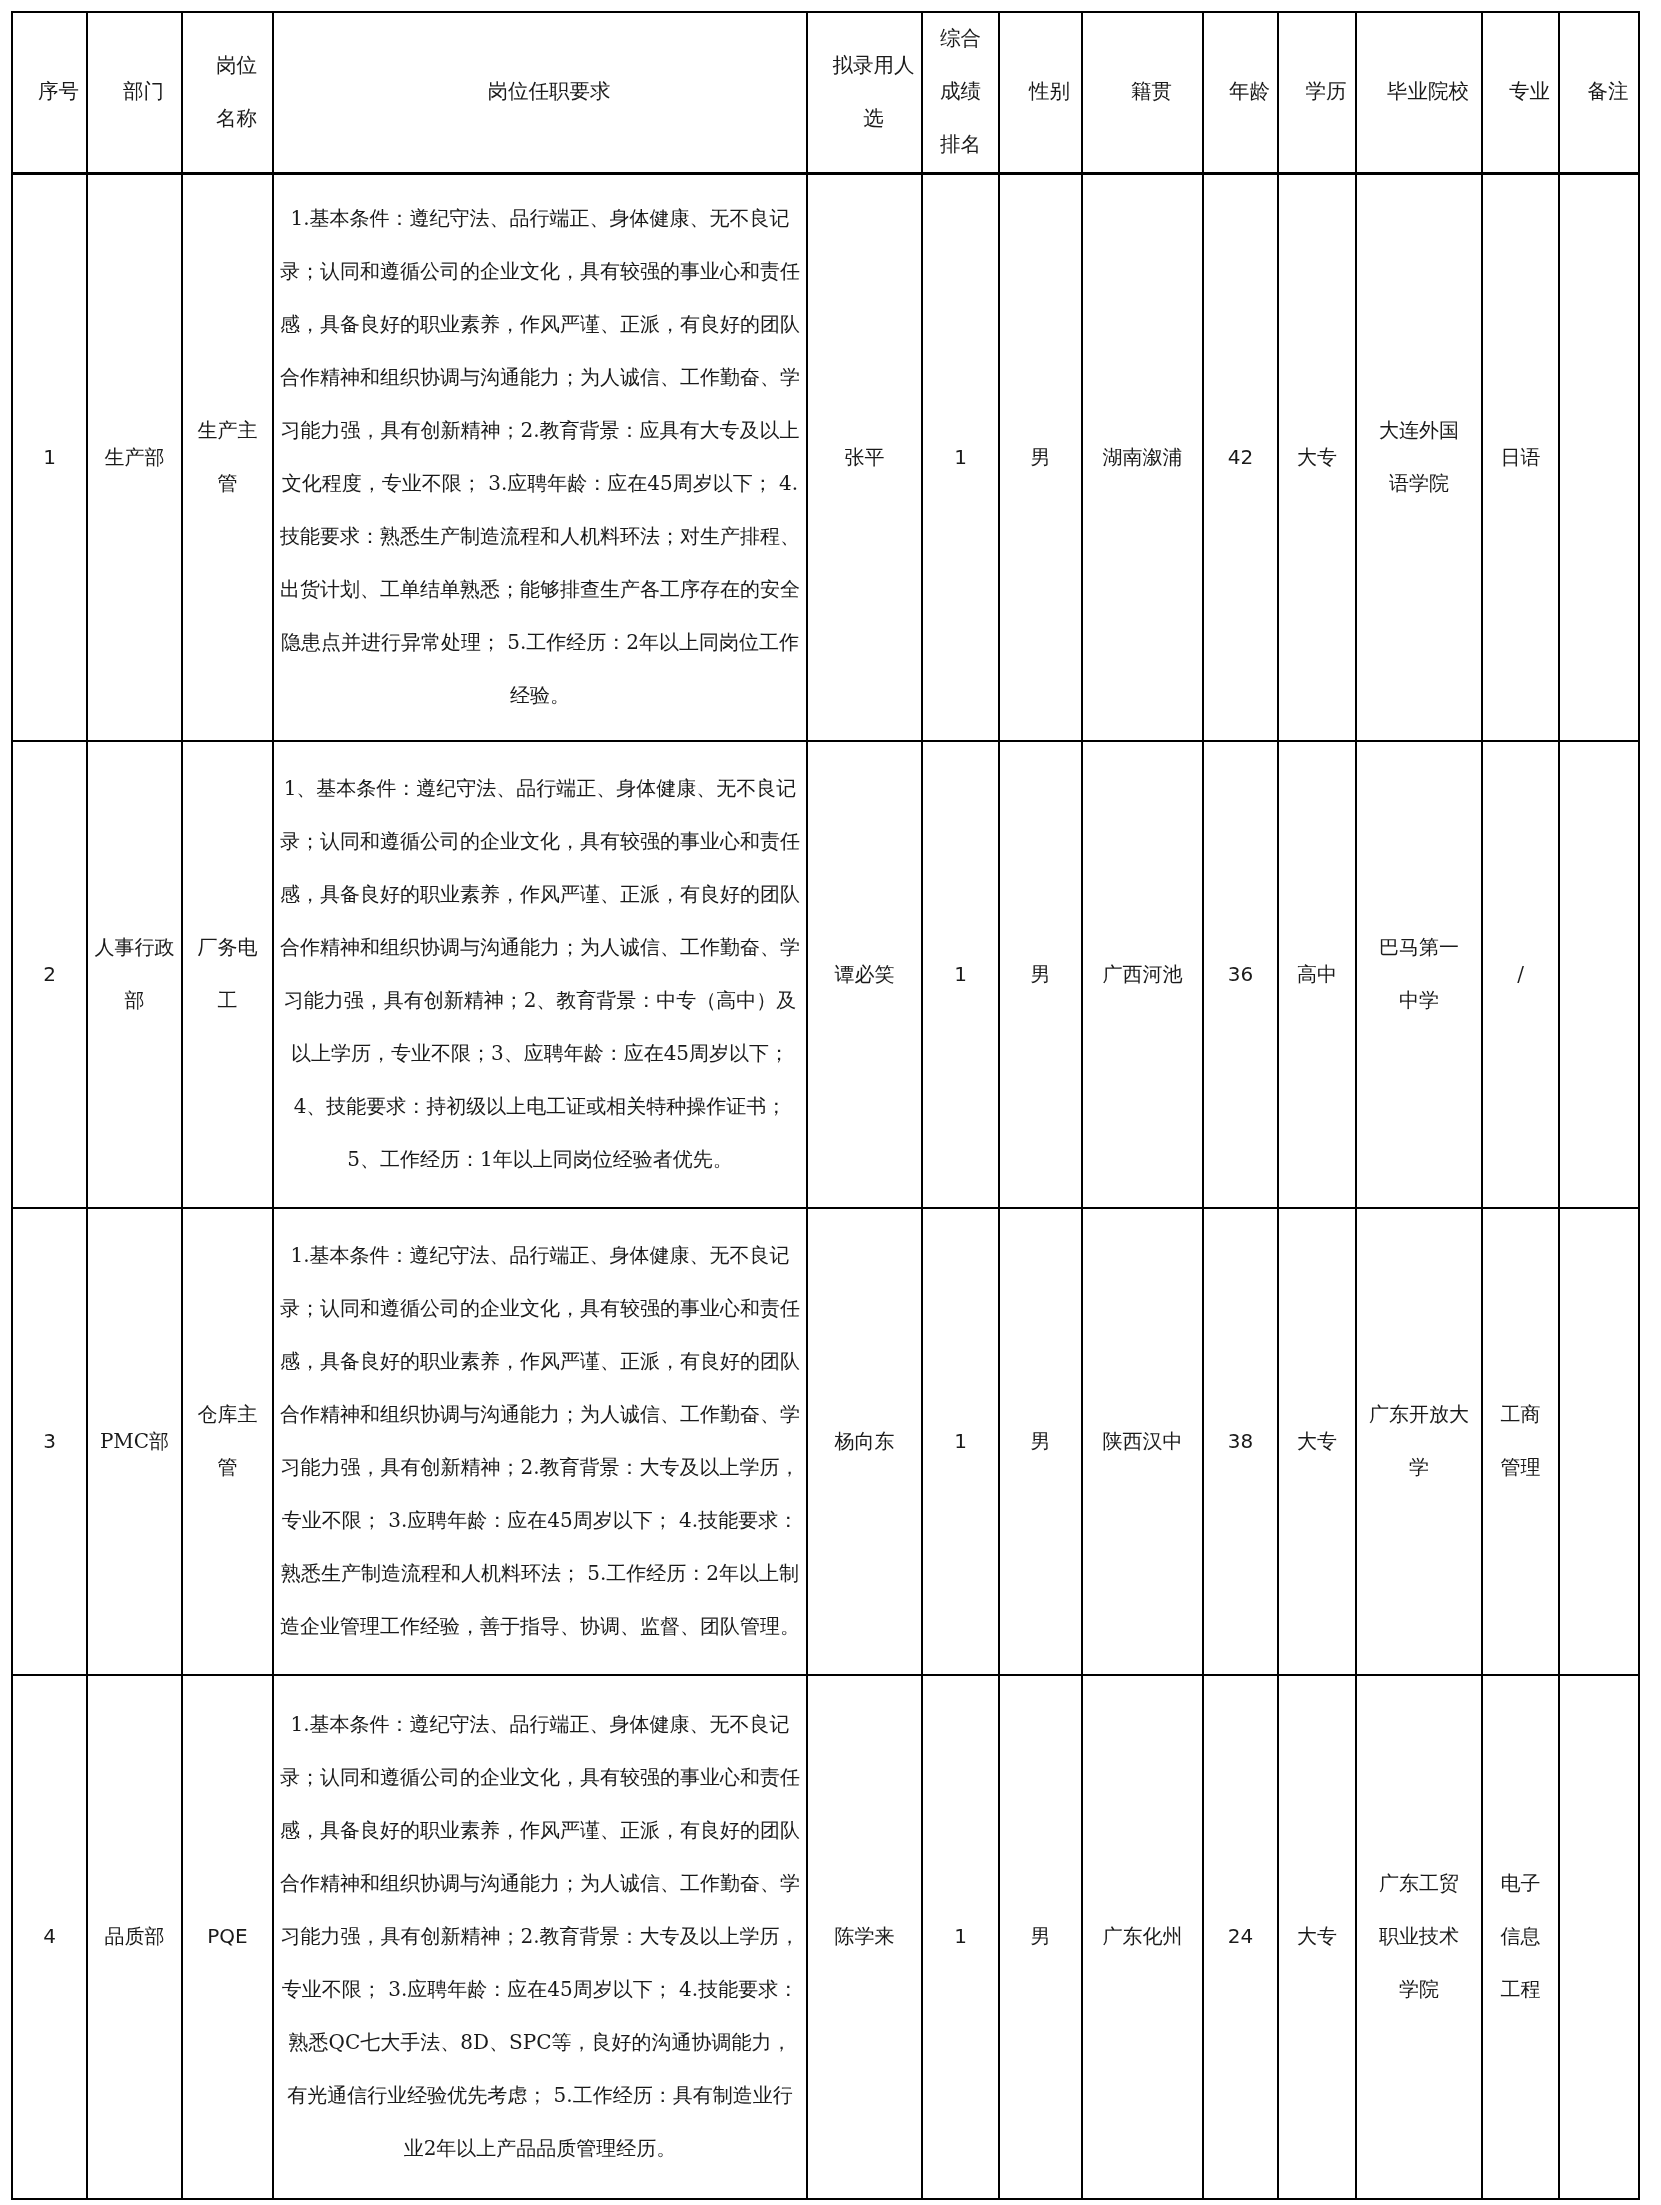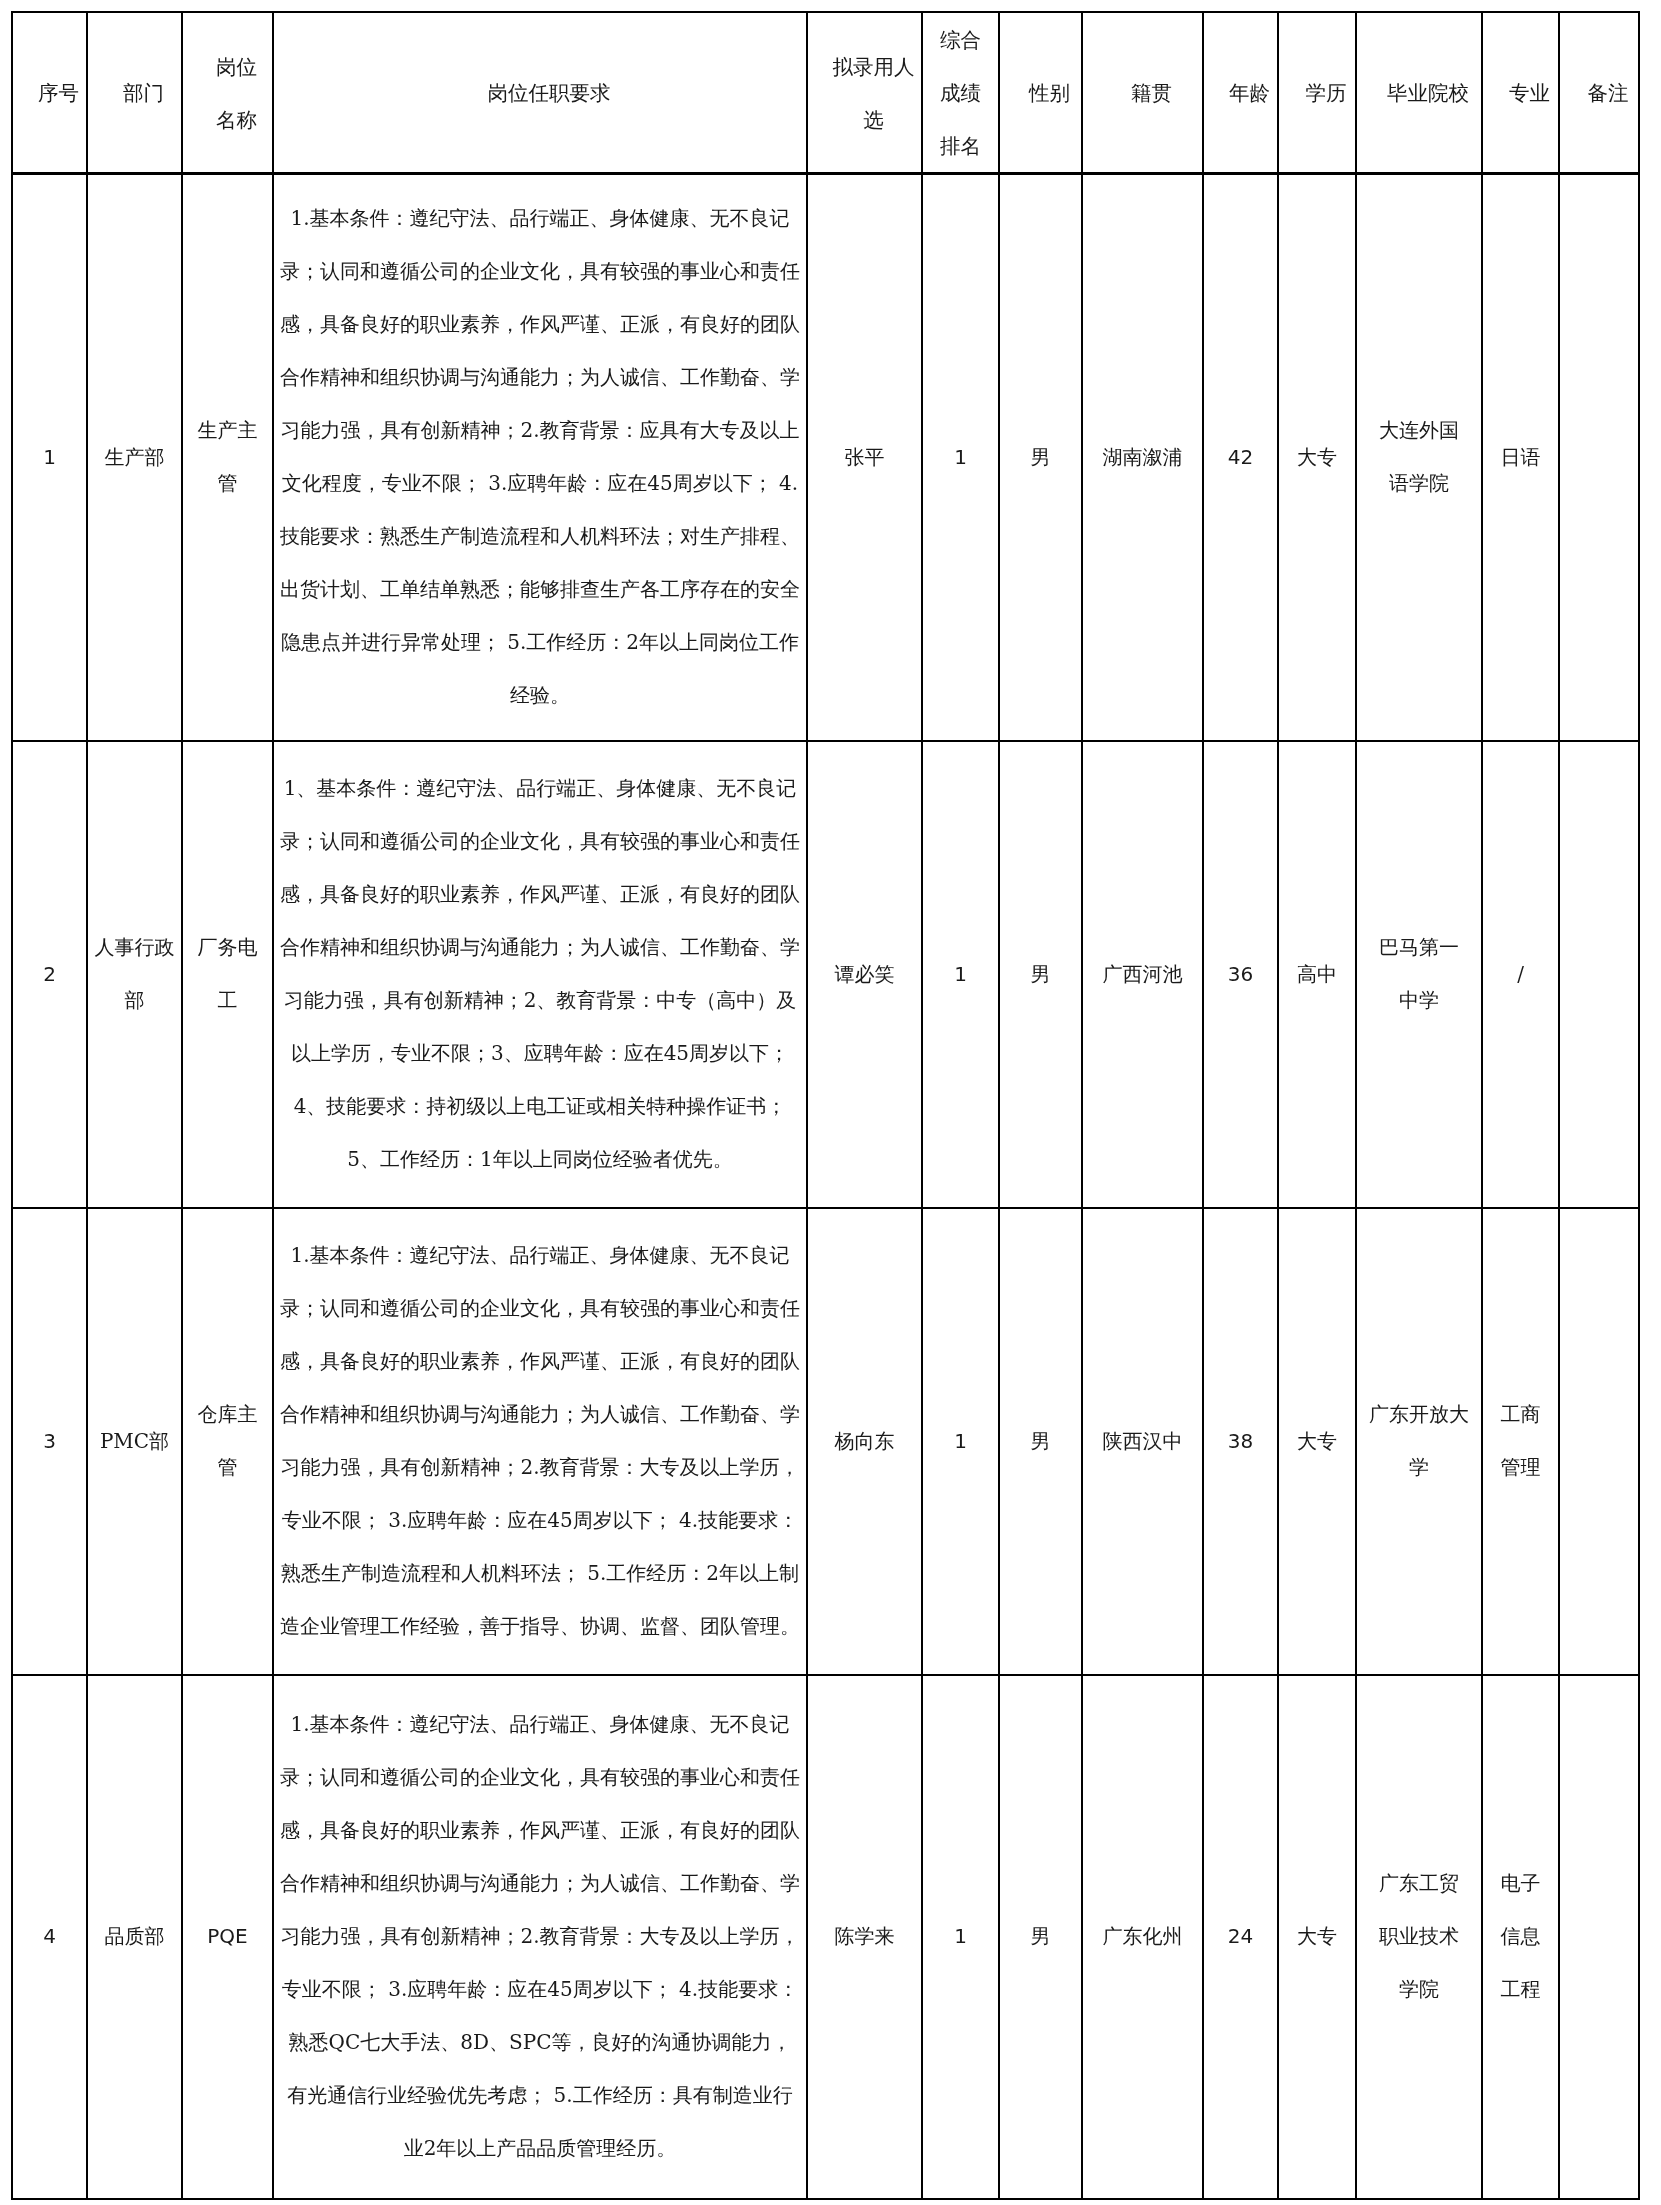--- a/index.html
+++ b/index.html
@@ -9,21 +9,21 @@
     position: absolute; left: 11px; top: 11px;
     border-collapse: collapse; table-layout: fixed;
     width: 1627px;
   }
   table.roster td, table.roster th {
     border: 2.2px solid #000;
     text-align: center; vertical-align: middle;
     font-weight: normal; font-size: 20px; line-height: 53px;
     padding: 0 5.8px; word-break: break-all;
   }
-  table.roster th { font-family: Liberation Sans, sans-serif; font-size: 20.5px; }
+  table.roster th { font-family: Liberation Mono, monospace; font-size: 20.5px; }
   tr.header-row { height: 156px; }
   tr.header-row th { border-bottom-width: 3.7px; padding-left: 24px; }
   tr.r1 { height: 567px; }
   tr.r2 { height: 467px; }
   tr.r3 { height: 467px; }
   tr.r4 { height: 524px; }
   td.req { text-align: left; padding: 0 10.2px 0 10.2px; font-size: 20px; line-height: 52px; }
   td.num { font-family: "DejaVu Sans", "Liberation Sans", sans-serif; }
   td.narrow { padding: 0 8.8px; }
   td.left-wrap { text-align: left; padding-left: 13px; }

